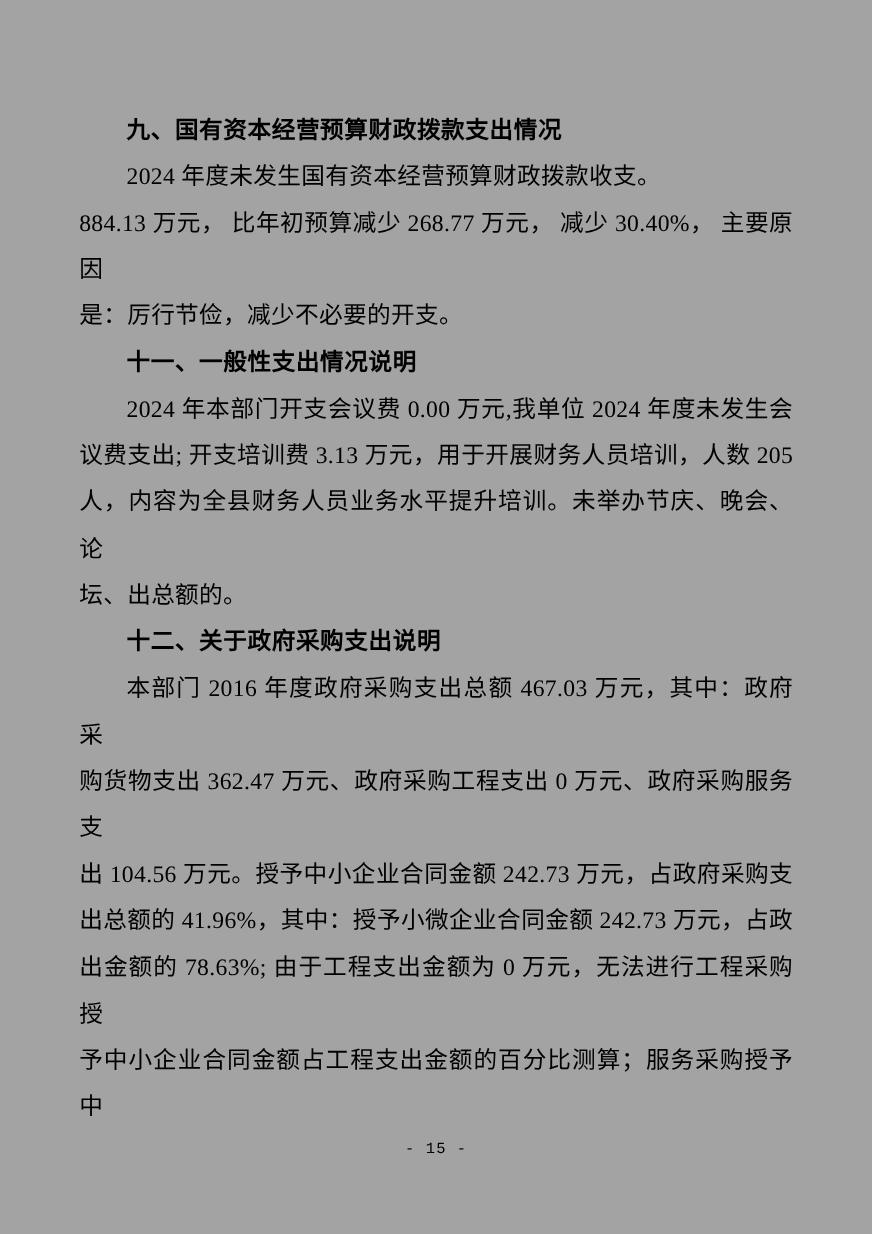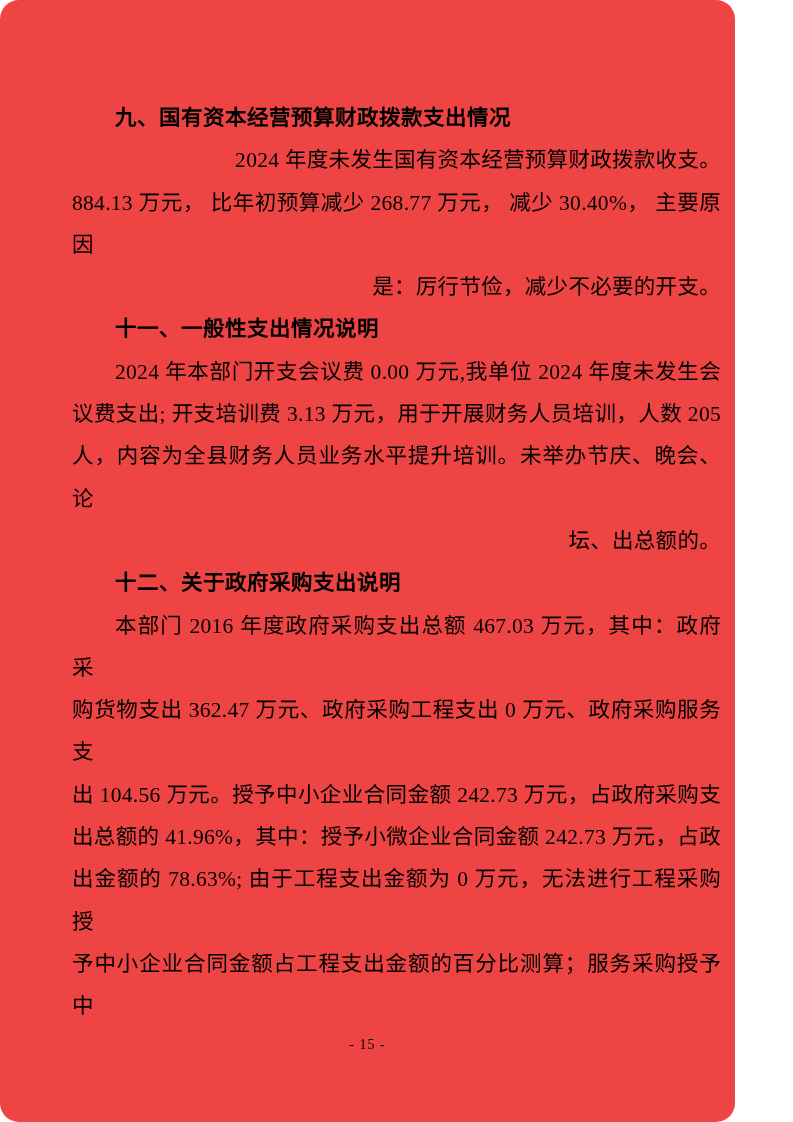--- a/index.html
+++ b/index.html
@@ -2,38 +2,37 @@
 <html lang="zh-CN"><head>
 <meta charset="utf-8">
 <style>
   html, body {
     margin: 0;
     padding: 0;
     background: #ffffff;
   }
   .page {
     position: relative;
-    width: 735px;
+    width: 793px;
     height: 1122px;
-    background: #ef4444;
+    background: #a3a3a3;
     overflow: hidden;
     color: #000000;
     font-family: "Liberation Serif", "DejaVu Serif", serif;
-    border-radius: 19px;
   }
   .content {
     position: absolute;
     left: 72px;
     top: 97px;
     width: 649px;
   }
   .line {
     font-size: 21.5px;
     line-height: 42.3px;
-    text-align: right;
+    text-align: left;
     white-space: normal;
     letter-spacing: 0.3px;
   }
   .line.justify {
     text-align: justify;
     text-align-last: justify;
   }
   .line.indent {
     text-indent: 43px;
   }
@@ -44,21 +43,21 @@
     line-height: 42.3px;
     text-indent: 43px;
     letter-spacing: 0.5px;
   }
   .footer {
     position: absolute;
     top: 1036px;
     left: 0;
     width: 100%;
     text-align: center;
-    font-family: Liberation Serif, serif;
+    font-family: Liberation Mono, monospace;
     font-size: 14px;
     line-height: 18px;
     letter-spacing: 1px;
     color: #000000;
   }
 </style>
 </head>
 <body>
 
 <div class="page">

